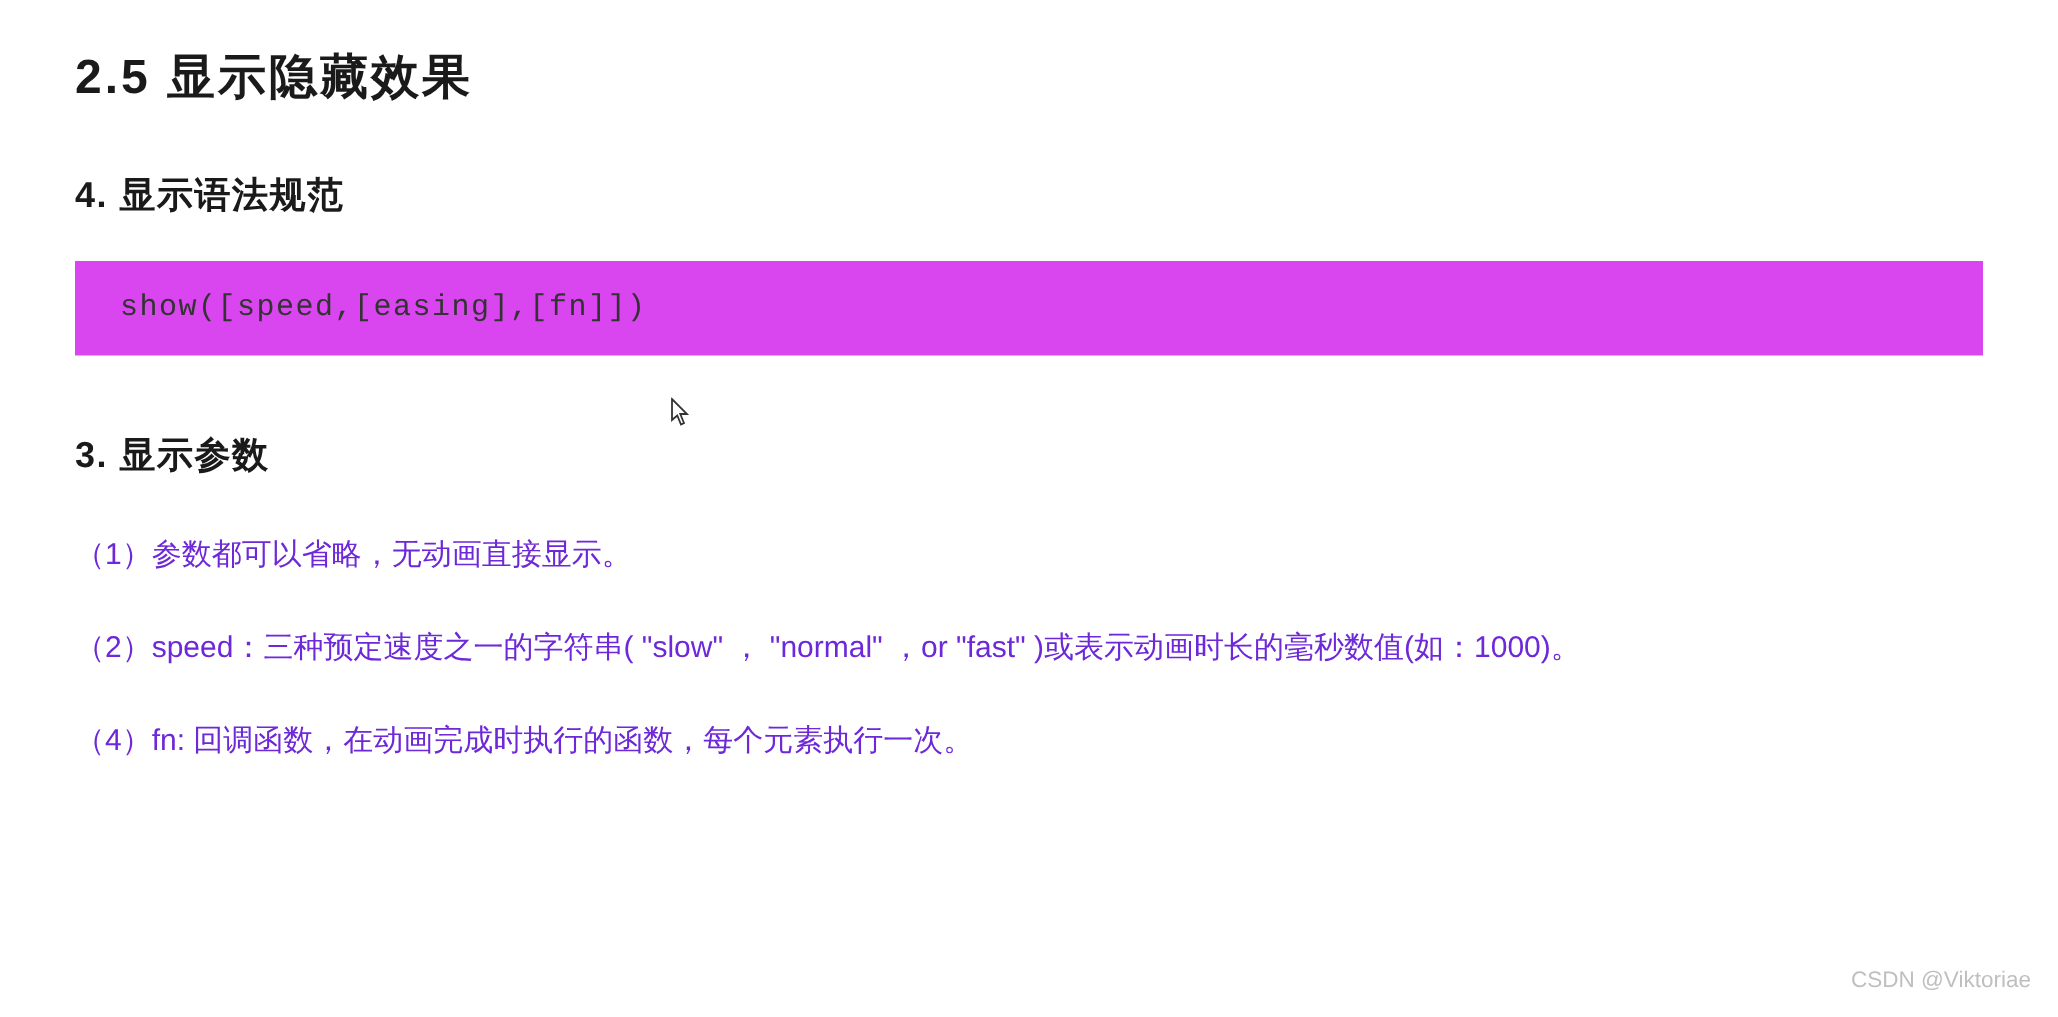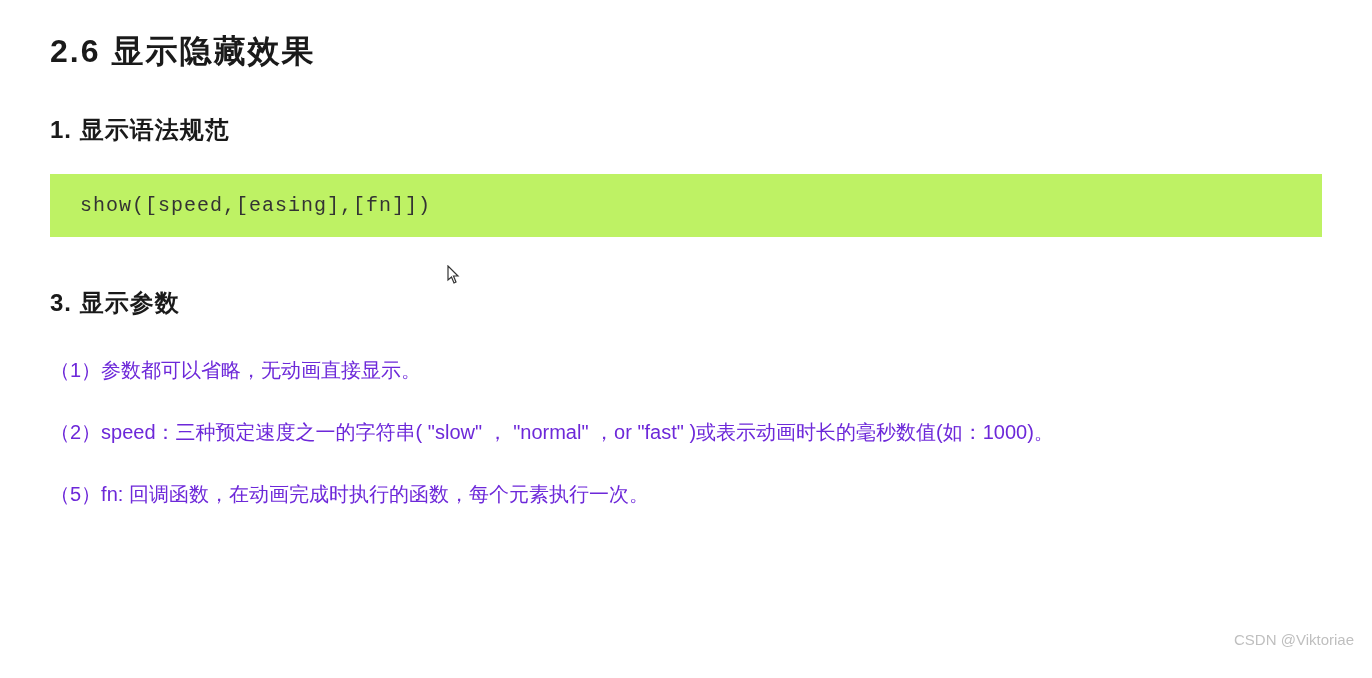--- a/index.html
+++ b/index.html
@@ -26,21 +26,21 @@
       letter-spacing: 2px;
     }
     .subtitle {
       font-size: 24px;
       font-weight: bold;
       color: #1a1a1a;
       margin-bottom: 28px;
       letter-spacing: 1px;
     }
     .code-block {
-      background: #bef264;
+      background: #d946ef;
       padding: 20px 30px;
       font-family: "Consolas", "Courier New", monospace;
       font-size: 20px;
       color: #333;
       margin-bottom: 50px;
       letter-spacing: 1px;
     }
     .subtitle2 {
       font-size: 24px;
       font-weight: bold;
@@ -52,51 +52,51 @@
       list-style: none;
     }
     .param-item {
       font-size: 20px;
       color: #6d28d9;
       margin-bottom: 30px;
       line-height: 1.6;
     }
     .watermark {
       position: absolute;
-      bottom: 30px;
+      bottom: 16px;
       right: 18px;
       font-size: 15px;
       color: #bfbfbf;
       font-family: Arial, sans-serif;
     }
     .cursor-icon {
       position: absolute;
       left: 447px;
       top: 265px;
       width: 14px;
       height: 20px;
       pointer-events: none;
     }
   </style>
 </head>
 <body>
 
 <div class="content">
-  <h1 class="section-title">2.6  显示隐藏效果</h1>
+  <h1 class="section-title">2.5  显示隐藏效果</h1>
 
-  <h2 class="subtitle">1. 显示语法规范</h2>
+  <h2 class="subtitle">4. 显示语法规范</h2>
 
   <div class="code-block">show([speed,[easing],[fn]])</div>
 
   <h2 class="subtitle2">3. 显示参数</h2>
 
   <ul class="param-list">
     <li class="param-item">（1）参数都可以省略，无动画直接显示。</li>
     <li class="param-item">（2）speed：三种预定速度之一的字符串( "slow" ， "normal" ，or  "fast" )或表示动画时长的毫秒数值(如：1000)。</li>
-    <li class="param-item">（5）fn: 回调函数，在动画完成时执行的函数，每个元素执行一次。</li>
+    <li class="param-item">（4）fn: 回调函数，在动画完成时执行的函数，每个元素执行一次。</li>
   </ul>
 </div>
 
 <svg class="cursor-icon" viewBox="0 0 14 20">
   <path d="M1 1 L1 15 L4.5 12 L7 18 L9 17 L6.5 11 L11 11 Z" fill="none" stroke="#333" stroke-width="1.2"></path>
 </svg>
 
 <div class="watermark">CSDN @Viktoriae</div>
 
 </body></html>

